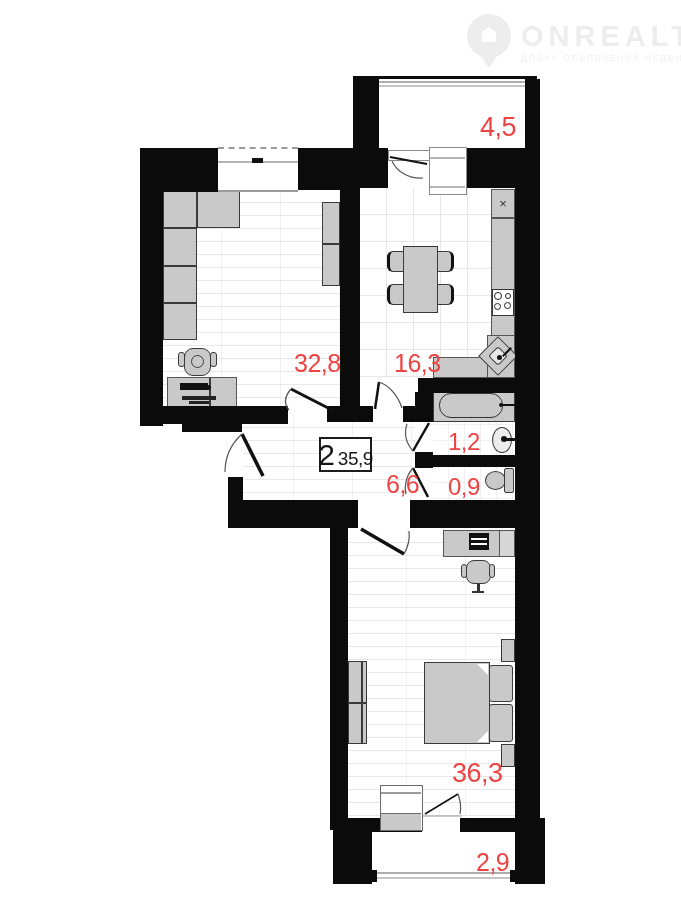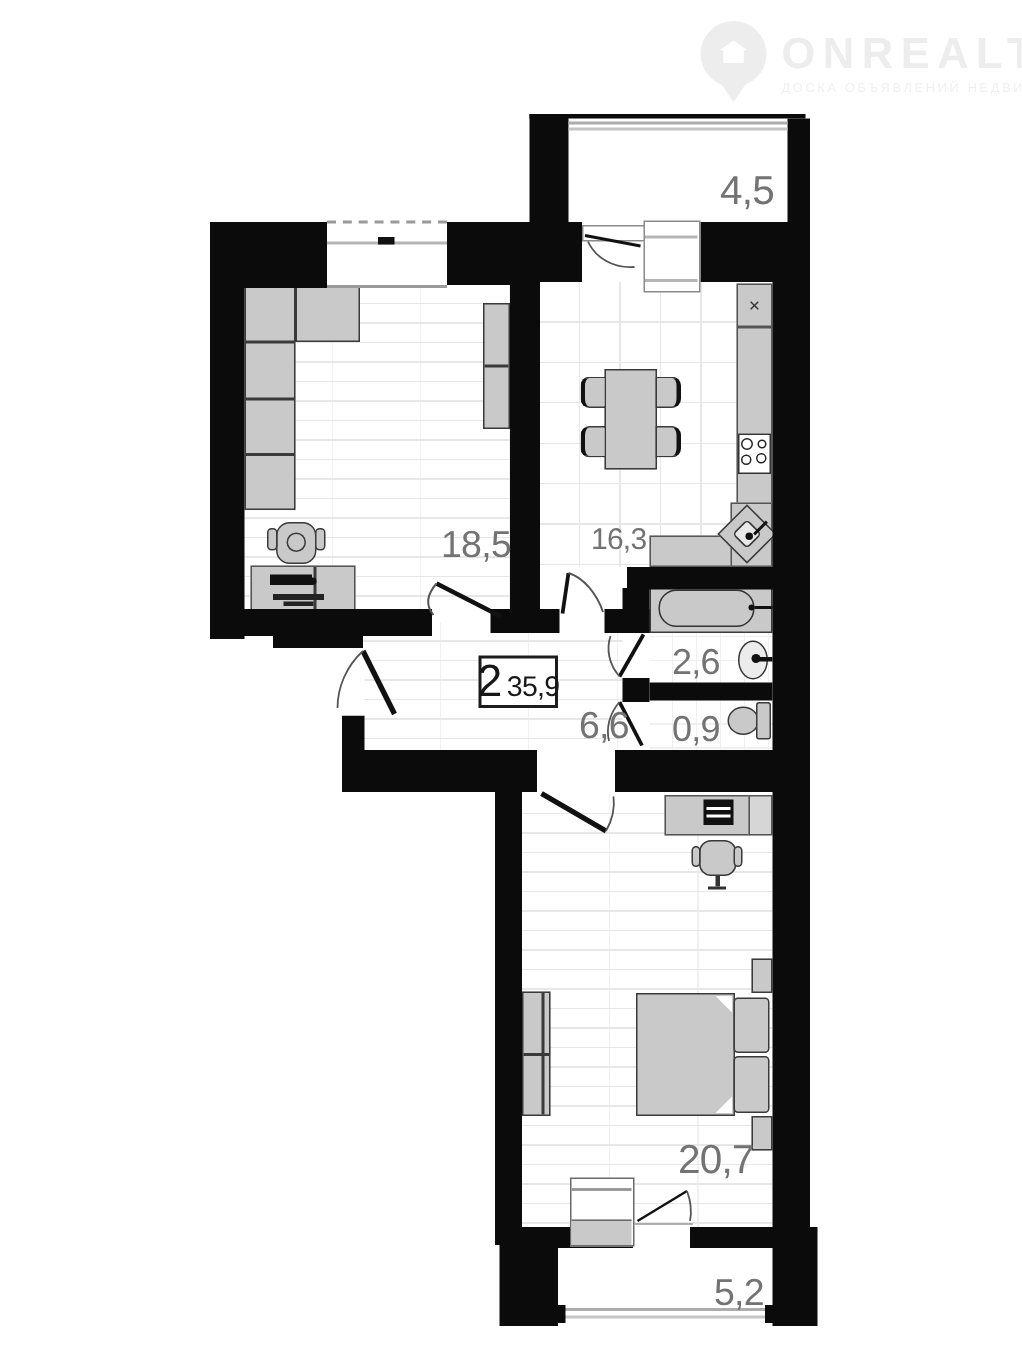--- a/index.html
+++ b/index.html
@@ -10,21 +10,21 @@
   .floor{position:absolute;background:#fff;z-index:1;}
   .planks{background-image:repeating-linear-gradient(180deg,rgba(0,0,0,0) 0 12px,#e7e7e7 12px 13px),repeating-linear-gradient(90deg,rgba(0,0,0,0) 0 58px,#f1f1f1 58px 59px);}
   .tiles{background-image:repeating-linear-gradient(180deg,rgba(0,0,0,0) 0 26px,#e7e7e7 26px 27px),repeating-linear-gradient(90deg,rgba(0,0,0,0) 0 26px,#e7e7e7 26px 27px);}
   .tiles-sm{background-image:repeating-linear-gradient(180deg,rgba(0,0,0,0) 0 15px,#f0f0f0 15px 16px),repeating-linear-gradient(90deg,rgba(0,0,0,0) 0 15px,#f0f0f0 15px 16px);}
   .furn{position:absolute;background:#c9c9c9;border:1.5px solid #3a3a3a;box-sizing:border-box;z-index:2;}
   .furn-light{background:#d6d6d6;}
   .line{position:absolute;background:#3a3a3a;z-index:2;}
   .unit{position:absolute;background:#fff;box-sizing:border-box;z-index:4;}
   .glaz{position:absolute;z-index:4;}
   .doors-svg{position:absolute;left:0;top:0;z-index:5;pointer-events:none;}
-  .lbl{position:absolute;z-index:6;color:#737373;font-size:26px;letter-spacing:-0.5px;white-space:nowrap;}
+  .lbl{position:absolute;z-index:6;color:#ef4444;font-size:26px;letter-spacing:-0.5px;white-space:nowrap;}
   .summary-box{position:absolute;z-index:6;background:#fff;border:2px solid #1c1c1c;width:49px;height:31px;display:flex;align-items:center;justify-content:center;gap:3px;}
   .summary-rooms{font-size:30px;line-height:1;color:#171717;}
   .summary-area{font-size:19px;line-height:1;color:#171717;margin-top:7px;letter-spacing:-0.5px;}
   .watermark{position:absolute;left:466px;top:14px;display:flex;align-items:center;gap:9px;z-index:0;}
   .wm-pin{position:relative;width:46px;height:56px;}
   .wm-pin-circle{position:absolute;left:1px;top:0;width:44px;height:44px;background:#ededed;border-radius:50%;}
   .wm-pin-tip{position:absolute;left:12px;top:38px;width:0;height:0;border-left:11px solid transparent;border-right:11px solid transparent;border-top:16px solid #ededed;}
   .wm-pin-house{position:absolute;left:14px;top:13px;width:18px;height:15px;background:#fff;clip-path:polygon(50% 0,100% 42%,88% 42%,88% 100%,12% 100%,12% 42%,0 42%);}
   .wm-text{display:flex;flex-direction:column;}
   .wm-brand{font-size:29px;font-weight:700;letter-spacing:5px;color:#ededed;line-height:1.1;}
@@ -208,26 +208,26 @@
       <path d="M404,554 C408,547 410,539 409,531" stroke="#555" stroke-width="1.2" fill="none"></path>
     </g>
     <g>
       <path d="M423,816 L462,816" stroke="#999" stroke-width="1" fill="none"></path>
       <path d="M425,814 L458,794" stroke="#111" stroke-width="1.6" fill="none"></path>
       <path d="M458,794 C461,802 461,809 460,814" stroke="#555" stroke-width="1.2" fill="none"></path>
     </g>
   </svg>
 
   <span class="lbl" style="left:480px;top:112px;font-size:27px;">4,5</span>
-  <span class="lbl" style="left:294px;top:349px;font-size:25px;">18,5</span>
-  <span class="lbl" style="left:394px;top:349px;font-size:20px;">16,3</span>
-  <span class="lbl" style="left:448px;top:428px;font-size:24px;">2,6</span>
+  <span class="lbl" style="left:294px;top:349px;font-size:25px;">32,8</span>
+  <span class="lbl" style="left:394px;top:349px;font-size:25px;">16,3</span>
+  <span class="lbl" style="left:448px;top:428px;font-size:24px;">1,2</span>
   <span class="lbl" style="left:448px;top:473px;font-size:24px;">0,9</span>
   <span class="lbl" style="left:386px;top:470px;font-size:25px;">6,6</span>
-  <span class="lbl" style="left:452px;top:758px;font-size:27px;">20,7</span>
-  <span class="lbl" style="left:476px;top:848px;font-size:25px;">5,2</span>
+  <span class="lbl" style="left:452px;top:758px;font-size:27px;">36,3</span>
+  <span class="lbl" style="left:476px;top:848px;font-size:25px;">2,9</span>
 
   <div class="summary-box" style="left:319px;top:437px;">
     <span class="summary-rooms">2</span>
     <span class="summary-area">35,9</span>
   </div>
 
 </div>
 
 </body></html>

